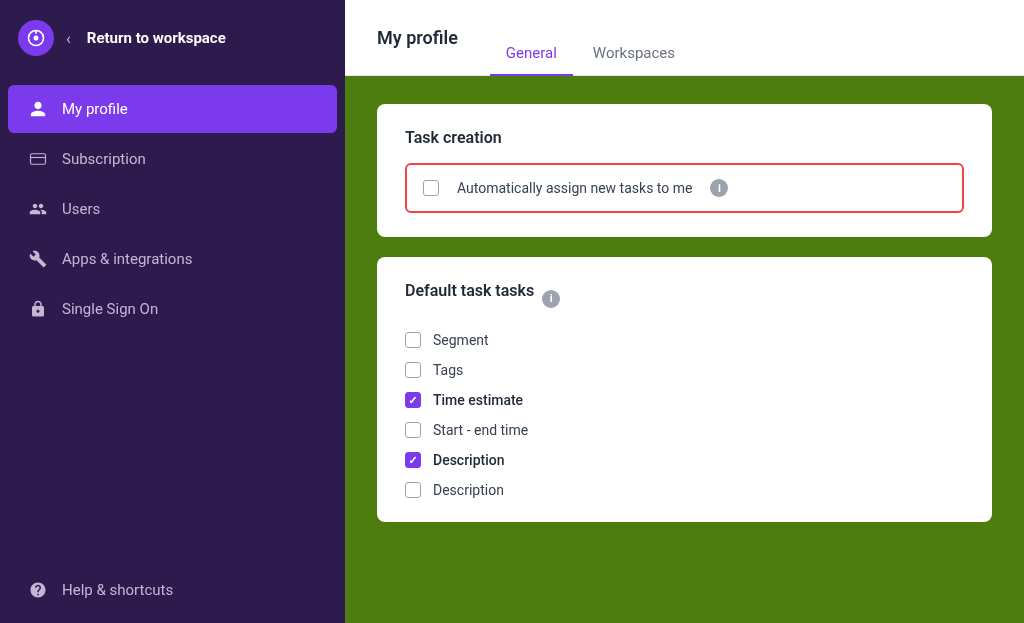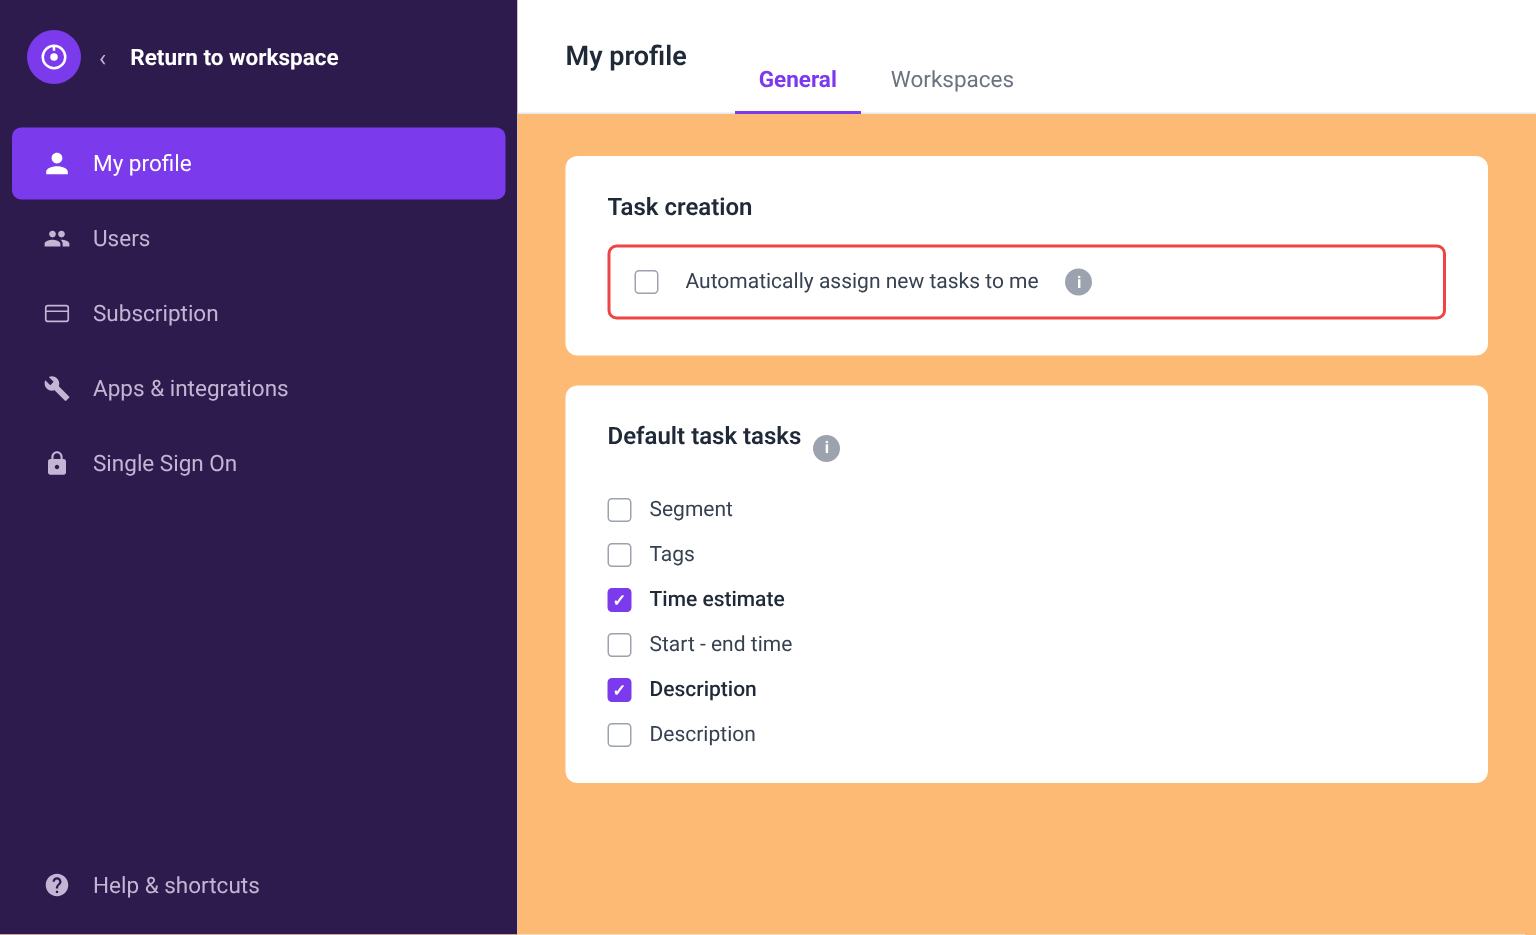--- a/index.html
+++ b/index.html
@@ -132,28 +132,28 @@
       font-size: 15px;
       cursor: pointer;
       color: #6b7280;
       border-bottom: 2px solid transparent;
       margin-bottom: -1px;
     }
 
     .tab.active {
       color: #7c3aed;
       border-bottom: 2px solid #7c3aed;
-      font-weight: 700;
+      font-weight: 400;
     }
 
     .main-content {
       flex: 1;
       padding: 28px 32px;
       overflow-y: auto;
-      background: #fdba74;
+      background: #4d7c0f;
     }
 
     .section {
       background: #ffffff;
       border-radius: 8px;
       padding: 24px 28px;
       margin-bottom: 20px;
     }
 
     .section-title {
@@ -264,34 +264,34 @@
         <svg width="18" height="18" viewBox="0 0 24 24" fill="white">
           <path d="M12 12c2.7 0 4.8-2.1 4.8-4.8S14.7 2.4 12 2.4 7.2 4.5 7.2 7.2 9.3 12 12 12zm0 2.4c-3.2 0-9.6 1.6-9.6 4.8v2.4h19.2v-2.4c0-3.2-6.4-4.8-9.6-4.8z"></path>
         </svg>
       </span>
       <span>My profile</span>
     </div>
 
     <div class="nav-item">
       <span class="nav-icon">
         <svg width="18" height="18" viewBox="0 0 24 24" fill="#c4b5d4">
-          <path d="M16 11c1.66 0 2.99-1.34 2.99-3S17.66 5 16 5c-1.66 0-3 1.34-3 3s1.34 3 3 3zm-8 0c1.66 0 2.99-1.34 2.99-3S9.66 5 8 5C6.34 5 5 6.34 5 8s1.34 3 3 3zm0 2c-2.33 0-7 1.17-7 3.5V19h14v-2.5c0-2.33-4.67-3.5-7-3.5zm8 0c-.29 0-.62.02-.97.05 1.16.84 1.97 1.97 1.97 3.45V19h6v-2.5c0-2.33-4.67-3.5-7-3.5z"></path>
-        </svg>
-      </span>
-      <span>Users</span>
-    </div>
-
-    <div class="nav-item">
-      <span class="nav-icon">
-        <svg width="18" height="18" viewBox="0 0 24 24" fill="#c4b5d4">
           <rect x="2" y="5" width="20" height="14" rx="2" stroke="#c4b5d4" stroke-width="1.5" fill="none"></rect>
           <line x1="2" y1="10" x2="22" y2="10" stroke="#c4b5d4" stroke-width="1.5"></line>
         </svg>
       </span>
       <span>Subscription</span>
+    </div>
+
+    <div class="nav-item">
+      <span class="nav-icon">
+        <svg width="18" height="18" viewBox="0 0 24 24" fill="#c4b5d4">
+          <path d="M16 11c1.66 0 2.99-1.34 2.99-3S17.66 5 16 5c-1.66 0-3 1.34-3 3s1.34 3 3 3zm-8 0c1.66 0 2.99-1.34 2.99-3S9.66 5 8 5C6.34 5 5 6.34 5 8s1.34 3 3 3zm0 2c-2.33 0-7 1.17-7 3.5V19h14v-2.5c0-2.33-4.67-3.5-7-3.5zm8 0c-.29 0-.62.02-.97.05 1.16.84 1.97 1.97 1.97 3.45V19h6v-2.5c0-2.33-4.67-3.5-7-3.5z"></path>
+        </svg>
+      </span>
+      <span>Users</span>
     </div>
 
     <div class="nav-item">
       <span class="nav-icon">
         <svg width="18" height="18" viewBox="0 0 24 24" fill="#c4b5d4">
           <path d="M22.7 19l-9.1-9.1c.9-2.3.4-5-1.5-6.9-2-2-5-2.4-7.4-1.3L9 6 6 9 1.6 4.7C.4 7.1.9 10.1 2.9 12.1c1.9 1.9 4.6 2.4 6.9 1.5l9.1 9.1c.4.4 1 .4 1.4 0l2.3-2.3c.5-.4.5-1.1.1-1.4z"></path>
         </svg>
       </span>
       <span>Apps &amp; integrations</span>
     </div>

